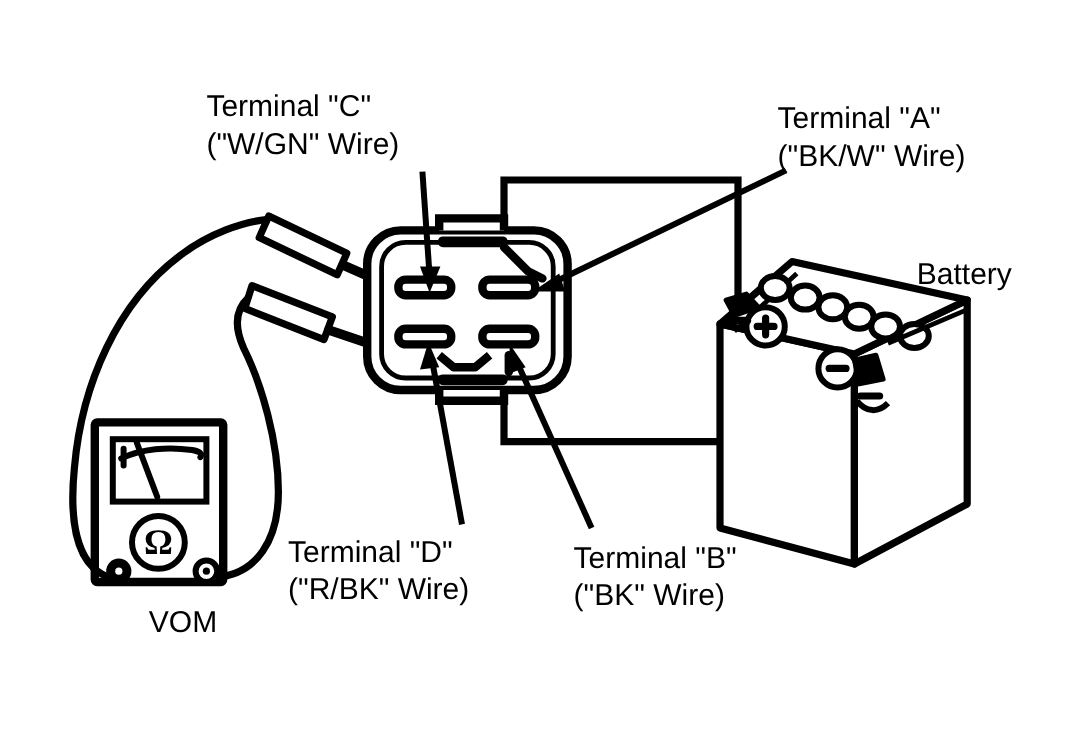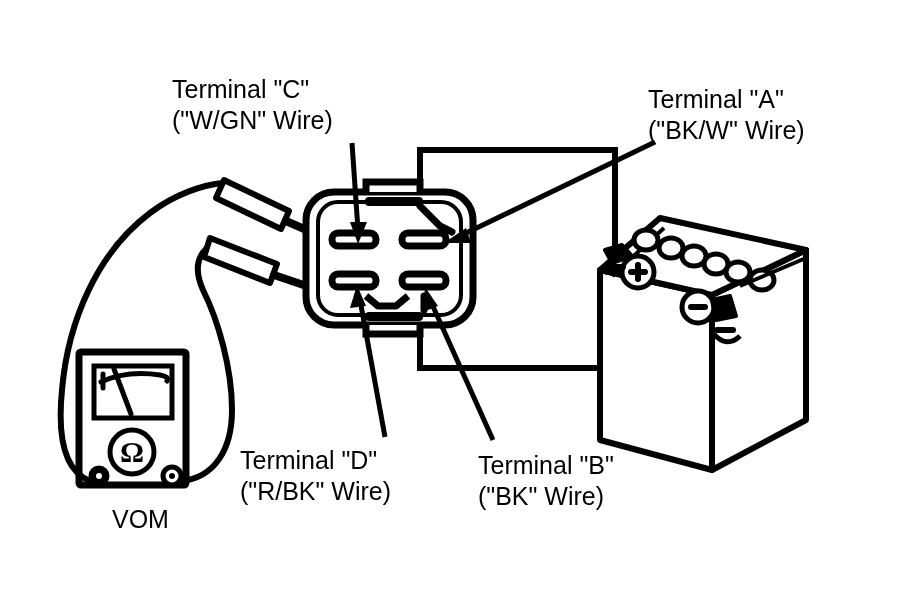--- a/index.html
+++ b/index.html
@@ -37,21 +37,21 @@
     letter-spacing: 0px;
   }
   .lbl .l2 {
     display: block;
   }
   #label-terminal-c { left: 172px; top: 74px; }
   #label-terminal-a { left: 648px; top: 84px; }
   #label-terminal-d { left: 240px; top: 445px; }
   #label-terminal-b { left: 478px; top: 450px; }
   #label-battery   { left: 764px; top: 214px; }
-  #label-vom       { left: 112px; top: 504px; }
+  #label-vom       { left: 124px; top: 504px; }
 </style>
 </head>
 <body>
 
 <div id="diagram-root">
 
   <svg id="diagram-svg" viewBox="0 0 906 614">
 
     <g>
 
@@ -200,16 +200,17 @@
   <div class="lbl" id="label-terminal-d">
     <span>Terminal "D"</span>
     <span class="l2">("R/BK" Wire)</span>
   </div>
 
   <div class="lbl" id="label-terminal-b">
     <span>Terminal "B"</span>
     <span class="l2">("BK" Wire)</span>
   </div>
 
+  <div class="lbl" id="label-battery">Battery</div>
 
   <div class="lbl" id="label-vom">VOM</div>
 
 </div>
 
 </body></html>

